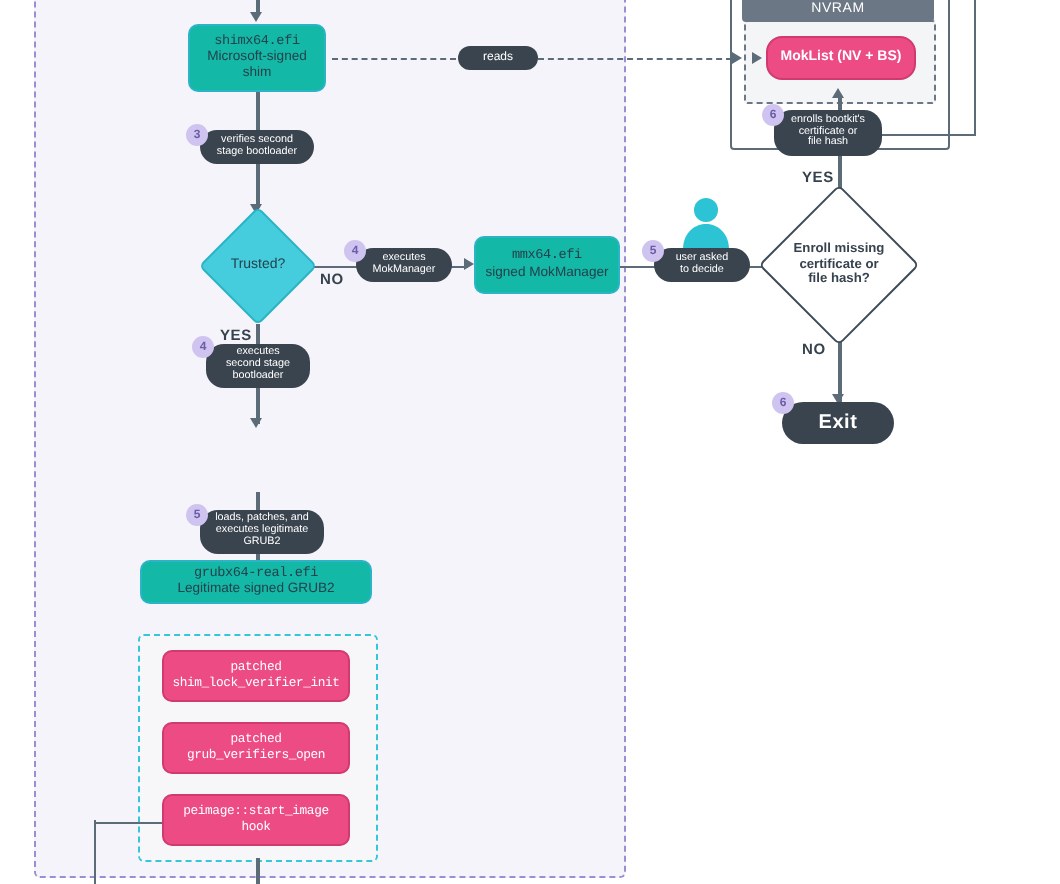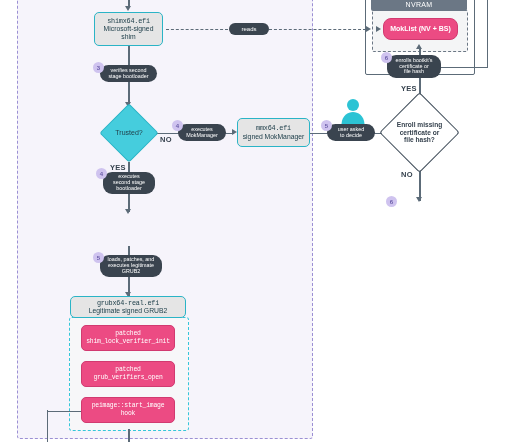--- a/index.html
+++ b/index.html
@@ -34,21 +34,21 @@
     border:1.4px solid #5c6b78;border-radius:2px;background:transparent;
   }
 
   
   .node{
     position:absolute;box-sizing:border-box;border-radius:5px;
     display:flex;flex-direction:column;align-items:center;justify-content:center;
     text-align:center;line-height:1.22;
   }
   .cyan{
-    background:#e5e5e5;border:1.4px solid #2ab4c6;color:#22424d;justify-content:center;
+    background:#14b8a6;border:1.4px solid #2ab4c6;color:#22424d;justify-content:center;
   }
   .pink{
     background:#ec4b83;border:1.4px solid #d13a70;color:#ffffff;
   }
   .mono{font-family:"Liberation Mono", monospace;letter-spacing:-.2px;}
 
   .diamond{
     position:absolute;
     display:flex;align-items:center;justify-content:center;text-align:center;
   }
@@ -184,24 +184,27 @@
 
   <div class="diamond d-white" style="left:391px;top:104px;width:57px;height:57px;font-size:6.6px;">
     <div class="dshape"></div>
     <div class="dtext">
       <div>Enroll missing</div>
       <div>certificate or</div>
       <div>file hash?</div>
     </div>
   </div>
 
+  <div class="exit-btn" style="left:391px;top:201px;width:56px;height:21px;">
+    <span>Exit</span>
+  </div>
   <div class="badge" style="left:386px;top:196px;">6</div>
 
 
-  <div class="node cyan" style="left:70px;top:296px;width:116px;height:22px;font-size:6.8px;">
+  <div class="node cyan" style="left:70px;top:280px;width:116px;height:22px;font-size:6.8px;">
     <div class="mono">grubx64-real.efi</div>
     <div>Legitimate signed GRUB2</div>
   </div>
 
   <div class="node pink mono" style="left:81px;top:325px;width:94px;height:26px;font-size:6.4px;">
     <div>patched</div>
     <div>shim_lock_verifier_init</div>
   </div>
 
   <div class="node pink mono" style="left:81px;top:361px;width:94px;height:26px;font-size:6.4px;">

